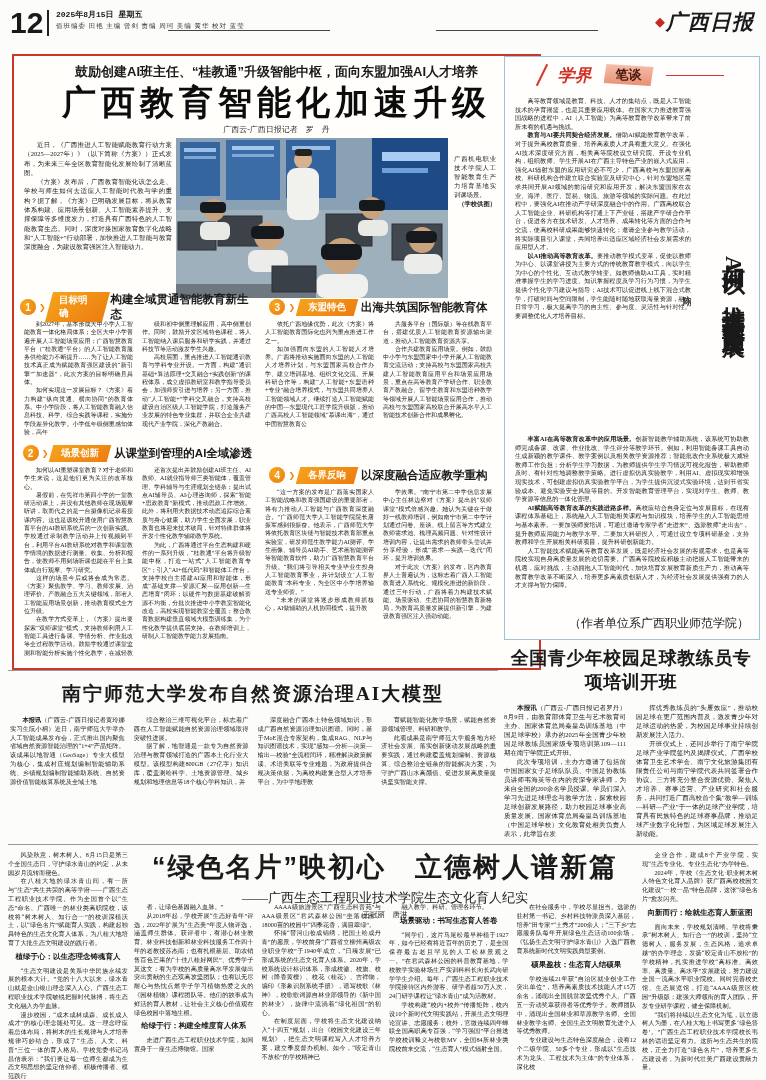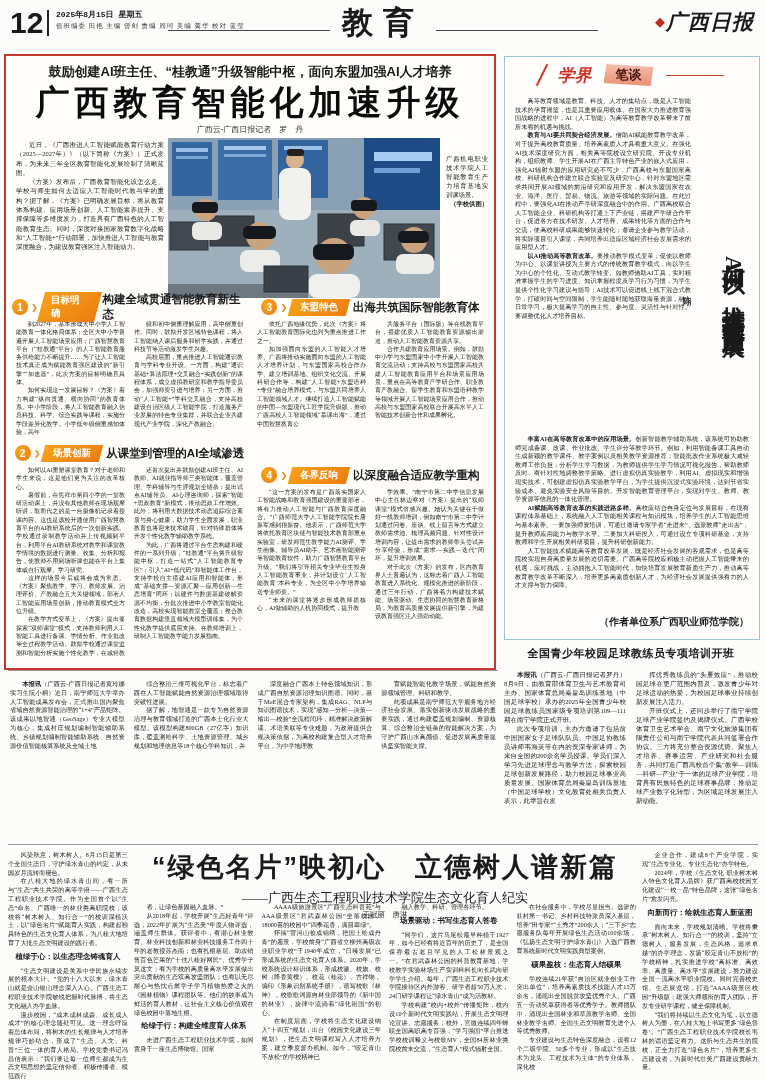--- a/index.html
+++ b/index.html
@@ -15,21 +15,21 @@
   .hdr-bar{left:47px;top:10px;width:2px;height:26px;background:#222;}
   .hdr-date{left:56px;top:9px;font-size:8px;font-weight:bold;line-height:11px;font-family:Liberation Mono, monospace;}
   .hdr-credits{left:56px;top:22px;font-size:6.5px;color:#333;letter-spacing:1px;}
   .hdr-title{left:0;right:0;top:2px;text-align:center;font-size:31px;font-weight:bold;letter-spacing:10px;}
   .hline{top:30px;height:1px;background:#444;}
   .hline.l{left:168px;width:162px;} .hline.r{left:436px;width:162px;}
   .brand{right:12px;top:8px;font-size:21px;font-weight:bold;font-style:italic;letter-spacing:1px;}
   .brand .dia{color:#c42b20;font-style:normal;font-size:13px;vertical-align:3px;}
 
   
-  .main-box{left:4px;top:54px;width:488px;height:612px;border:2px solid #c8372a;background:#fffefb;}
+  .main-box{left:12px;top:54px;width:488px;height:612px;border:2px solid #c8372a;background:#fffefb;padding-left:37px;}
   .kicker{left:0;right:0;top:7px;text-align:center;font-size:13px;font-weight:bold;
           font-family:"Liberation Sans",sans-serif;}
   .headline{left:0;right:0;top:24px;text-align:center;font-size:34px;font-weight:bold;letter-spacing:5px;
             font-family:"Liberation Sans",sans-serif;color:#0c0c0c;}
   .byline{left:0;right:0;top:68px;text-align:center;font-size:8px;color:#333;}
   .intro{left:10px;top:84px;width:148px;height:158px;font-size:6.5px;line-height:9.3px;}
   .photo{left:162px;top:82px;width:272px;height:160px;background:#9fb0bd;overflow:hidden;}
   .caption{left:440px;top:98px;width:42px;height:140px;font-size:6.3px;line-height:9px;color:#222;text-align:justify;}
   .caption b{display:block;text-align:right;}
 
@@ -58,25 +58,25 @@
   .tag-left{color:#cf3327;font-size:17px;font-weight:bold;font-style:italic;}
   .tag-ribbon{background:linear-gradient(180deg,#f4c0ae,#e98f72);clip-path:polygon(6% 0,100% 14%,94% 100%,0 86%);
               padding:2px 12px;font-size:13px;font-weight:bold;color:#4c180e;}
   .ribbon-line{width:58px;height:1px;background:#d6382c;}
   .sch-body{left:10px;top:40px;width:234px;bottom:8px;}
   .sch-narrow{width:176px;height:332px;overflow:hidden;font-size:6.2px;line-height:8.6px;text-align:justify;color:#222;}
   .v-title{position:absolute;right:0;top:16px;height:342px;width:54px;writing-mode:vertical-rl;
            font-size:23px;font-weight:bold;letter-spacing:3px;text-align:center;}
   .v-author{position:absolute;right:56px;top:192px;writing-mode:vertical-rl;font-size:9px;color:#222;}
   .sch-wide{margin-top:6px;height:176px;overflow:hidden;font-size:6.2px;line-height:8.6px;text-align:justify;color:#222;}
-  .sch-attrib{text-align:right;font-weight:bold;font-size:10px;margin-top:4px;}
+  .sch-attrib{text-align:right;font-weight:normal;font-size:12px;margin-top:4px;}
 
   
   .football{left:504px;top:646px;width:254px;height:184px;}
-  .fb-headline{text-align:center;font-size:11px;font-weight:bold;letter-spacing:0.5px;
+  .fb-headline{text-align:center;font-size:18px;font-weight:bold;letter-spacing:0.5px;
                font-family:"Liberation Sans",sans-serif;}
   .fb-cols{display:flex;gap:10px;margin-top:9px;}
   .fb-col{flex:1;font-size:6.5px;line-height:9px;text-align:justify;overflow:hidden;height:150px;}
 
   
   .model{left:8px;top:670px;width:490px;height:172px;border-top:1px solid #999;}
   .model-headline{text-align:center;font-size:19px;font-weight:bold;letter-spacing:2px;margin-top:10px;}
   .model-cols{display:flex;gap:9px;margin-top:9px;padding:0 2px;}
   .model-col{flex:1;font-size:6.2px;line-height:8.8px;text-align:justify;overflow:hidden;height:122px;}
 
@@ -95,21 +95,20 @@
 </style>
 </head>
 <body>
 
 <div class="page">
 
   <div class="abs pagenum">12</div>
   <div class="abs hdr-bar"></div>
   <div class="abs hdr-date">2025年8月15日 星期五</div>
   <div class="abs hdr-credits">值班编委 田艳 主编 曾剑 责编 周珂 美编 黄华 校对 蓝莹</div>
-  <div class="abs hdr-title">教育</div>
   <div class="abs hline l"></div>
   <div class="abs hline r"></div>
   <div class="abs brand"><span class="dia">◆</span><span>广西日报</span></div>
 
   <div class="abs main-box">
     <div class="abs kicker">鼓励创建AI班主任、“桂教通”升级智能中枢，面向东盟加强AI人才培养</div>
     <div class="abs headline">广西教育智能化加速升级</div>
     <div class="abs byline">广西云-广西日报记者　罗　丹</div>
 
     <div class="abs intro jtext">
@@ -275,20 +274,21 @@
           <p class="para">此次专项培训，主办方邀请了包括前中国国家女子足球队队员、中国足协教练员讲师韦海英等在内的资深专家讲师，为来自全国的200余名学员授课。学员们深入学习先进足球理念与教学方法，探索校园足球创新发展路径，助力校园足球事业高质量发展。国家体育总局秦皇岛训练基地（中国足球学校）文化教育处相关负责人表示，此举旨在发</p>
         </div>
       <div class="fb-col">
           <p class="para">挥优秀教练员的“头雁效应”，推动校园足球在更广范围内普及，激发青少年对足球运动的热爱，为校园足球事业持续创新发展注入活力。</p>
           <p class="para">开班仪式上，还同步举行了南宁学院足球产业学院签约及揭牌仪式。广西学校体育卫生艺术学会、南宁文化旅游集团有限责任公司与南宁学院代表共同签署合作协议。三方将充分整合资源优势、聚焦人才培养、赛事运营、产业研究和社会服务，共同打造广西高校首个集“教学—训练—科研—产业”于一体的足球产业学院，培育具有民族特色的足球赛事品牌，推动足球产业数字化转型，为区域足球发展注入新动能。</p>
         </div>
     </div>
   </div>
 
   <div class="abs model">
+    <div class="model-headline">南宁师范大学发布自然资源治理AI大模型</div>
     <div class="model-cols">
       <div class="model-col">
           <p class="para"><b>本报讯</b>（广西云-广西日报记者黄玲娜　实习生阮小桐）近日，南宁师范大学举办人工智能成果发布会，正式推出国内聚焦省域自然资源智能治理的“1+4”产品矩阵。该成果以地智通（GeoSage）专业大模型为核心，集成村庄规划编制智能辅助系统、乡镇规划编制智能辅助系统、自然资源价值智能核算系统及全域土地</p>
         </div>
       <div class="model-col">
           <p class="para">综合整治三维可视化平台，标志着广西在人工智能赋能自然资源治理领域取得突破性进展。</p>
           <p class="para">据了解，地智通是一款专为自然资源治理与教育领域打造的广西本土化行业大模型。该模型构建800GB（27亿字）知识库，覆盖测绘科学、土地资源管理、城乡规划和地理信息等18个核心学科知识，并</p>
         </div>
       <div class="model-col">
           <p class="para">深度融合广西本土特色领域知识，形成广西自然资源治理知识图谱。同时，基于MoE混合专家架构，集成RAG、NLP与知识图谱技术，实现“感知—分析—决策—输出—校验”全流程闭环，精准解决政策解读、术语关联等专业难题，为政府提供合规决策依据，为高校构建复合型人才培养平台，为中学地理教</p>

